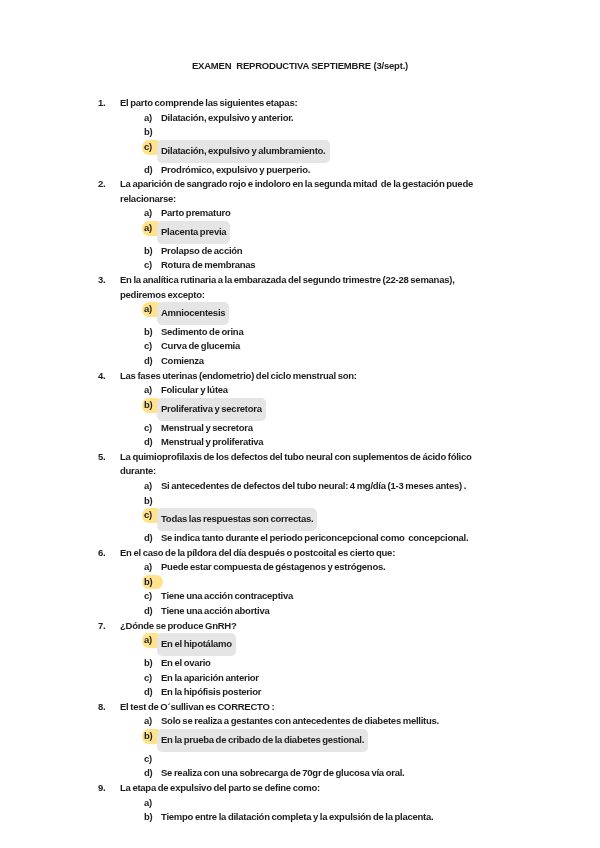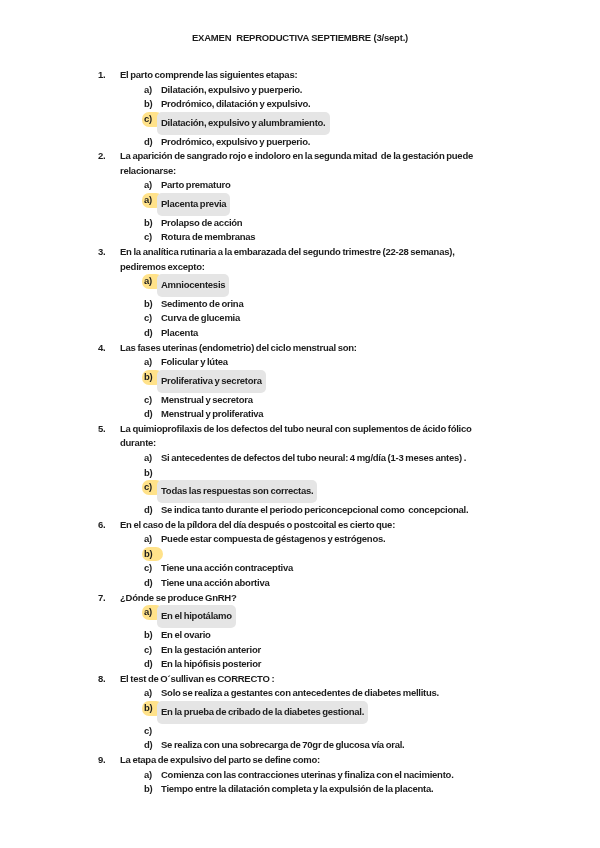--- a/index.html
+++ b/index.html
@@ -13,20 +13,21 @@
     color: #1d1d1d;
   }
   .title {
     padding-top: 31px;
     text-align: center;
     font-size: 9.5px;
     font-weight: 700;
     line-height: 14px;
     letter-spacing: -0.2px;
     white-space: pre;
+    margin-top: 28px;
   }
   .content {
     margin-top: 23px;
     padding-left: 98px;
     padding-right: 40px;
     font-size: 9.5px;
     font-weight: 600;
     letter-spacing: -0.25px;
     word-spacing: -0.6px;
   }
@@ -81,25 +82,24 @@
   <div class="title">EXAMEN  REPRODUCTIVA SEPTIEMBRE (3/sept.)</div>
   <div class="content">
       <div class="question">
     <div class="q-row">
       <span class="q-num">1.</span>
       <span class="q-text">El parto comprende las siguientes etapas:</span>
     </div>
     <div class="options">
           <div class="option-row">
     <span class="opt-letter">a)</span>
-    <span class="opt-text">Dilatación, expulsivo y puerperio.</span>
-  </div>
-          <div class="option-row">
-    <span class="opt-letter">b)</span>
-    <span class="opt-text">Prodrómico, dilatación y expulsivo.</span>
+    <span class="opt-text">Dilatación, expulsivo y anterior.</span>
+  </div>
+          <div class="option-row">
+    <span class="opt-letter">b)</span>
   </div>
           <div class="option-row">
     <span class="opt-letter hl">c)</span>
     <span class="opt-text hl">Dilatación, expulsivo y alumbramiento.</span>
   </div>
           <div class="option-row">
     <span class="opt-letter">d)</span>
     <span class="opt-text">Prodrómico, expulsivo y puerperio.</span>
   </div>
         </div>
@@ -143,21 +143,21 @@
           <div class="option-row">
     <span class="opt-letter">b)</span>
     <span class="opt-text">Sedimento de orina</span>
   </div>
           <div class="option-row">
     <span class="opt-letter">c)</span>
     <span class="opt-text">Curva de glucemia</span>
   </div>
           <div class="option-row">
     <span class="opt-letter">d)</span>
-    <span class="opt-text">Placenta</span>
+    <span class="opt-text">Comienza</span>
   </div>
         </div>
   </div>
       <div class="question">
     <div class="q-row">
       <span class="q-num">4.</span>
       <span class="q-text">Las fases uterinas (endometrio) del ciclo menstrual son:</span>
     </div>
     <div class="options">
           <div class="option-row">
@@ -234,21 +234,21 @@
           <div class="option-row">
     <span class="opt-letter hl">a)</span>
     <span class="opt-text hl">En el hipotálamo</span>
   </div>
           <div class="option-row">
     <span class="opt-letter">b)</span>
     <span class="opt-text">En el ovario</span>
   </div>
           <div class="option-row">
     <span class="opt-letter">c)</span>
-    <span class="opt-text">En la gestación anterior</span>
+    <span class="opt-text">En la aparición anterior</span>
   </div>
           <div class="option-row">
     <span class="opt-letter">d)</span>
     <span class="opt-text">En la hipófisis posterior</span>
   </div>
         </div>
   </div>
       <div class="question">
     <div class="q-row">
       <span class="q-num">8.</span>
@@ -273,21 +273,20 @@
         </div>
   </div>
       <div class="question">
     <div class="q-row">
       <span class="q-num">9.</span>
       <span class="q-text">La etapa de expulsivo del parto se define como:</span>
     </div>
     <div class="options">
           <div class="option-row">
     <span class="opt-letter">a)</span>
-    <span class="opt-text">Comienza con las contracciones uterinas y finaliza con el nacimiento.</span>
   </div>
           <div class="option-row">
     <span class="opt-letter">b)</span>
     <span class="opt-text">Tiempo entre la dilatación completa y la expulsión de la placenta.</span>
   </div>
         </div>
   </div>
     </div>
 </div>
 

